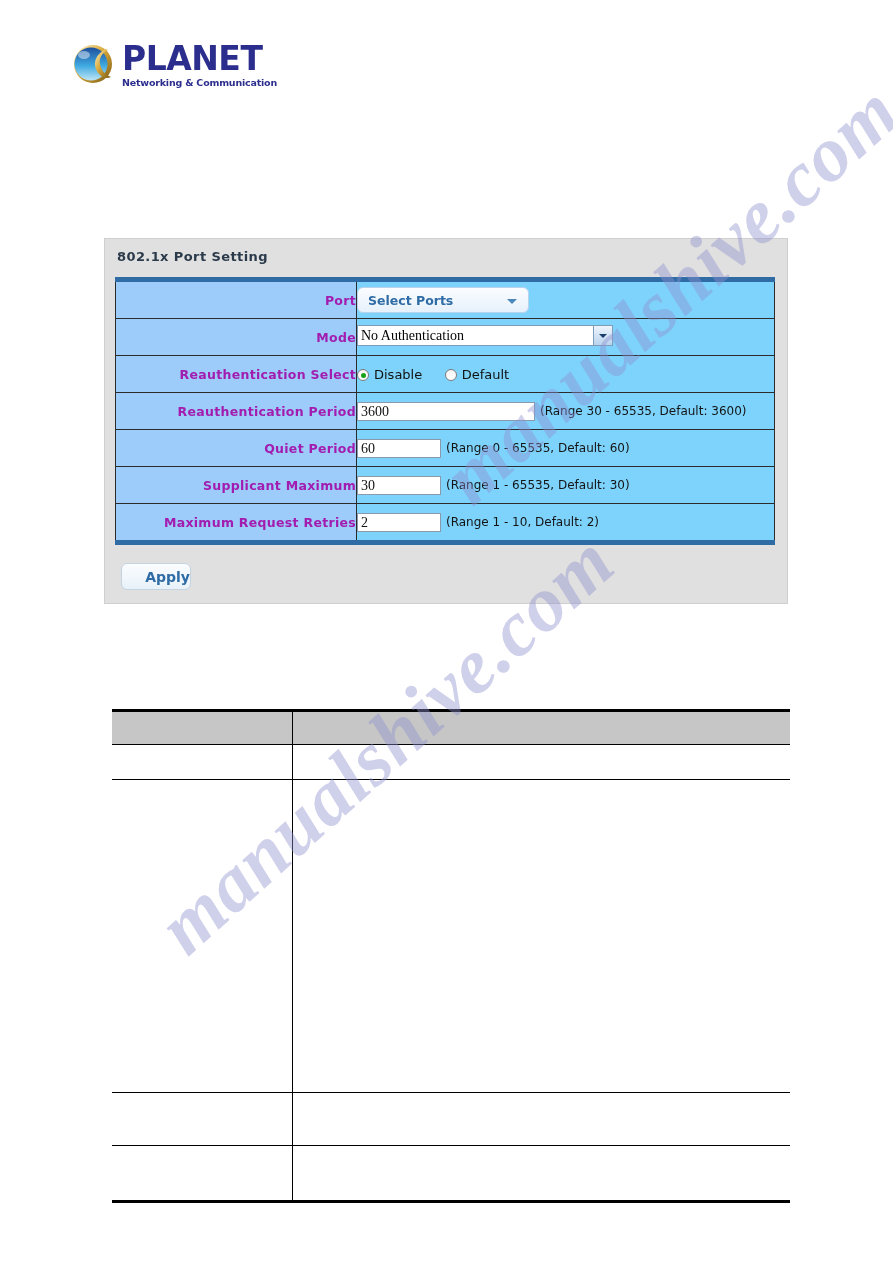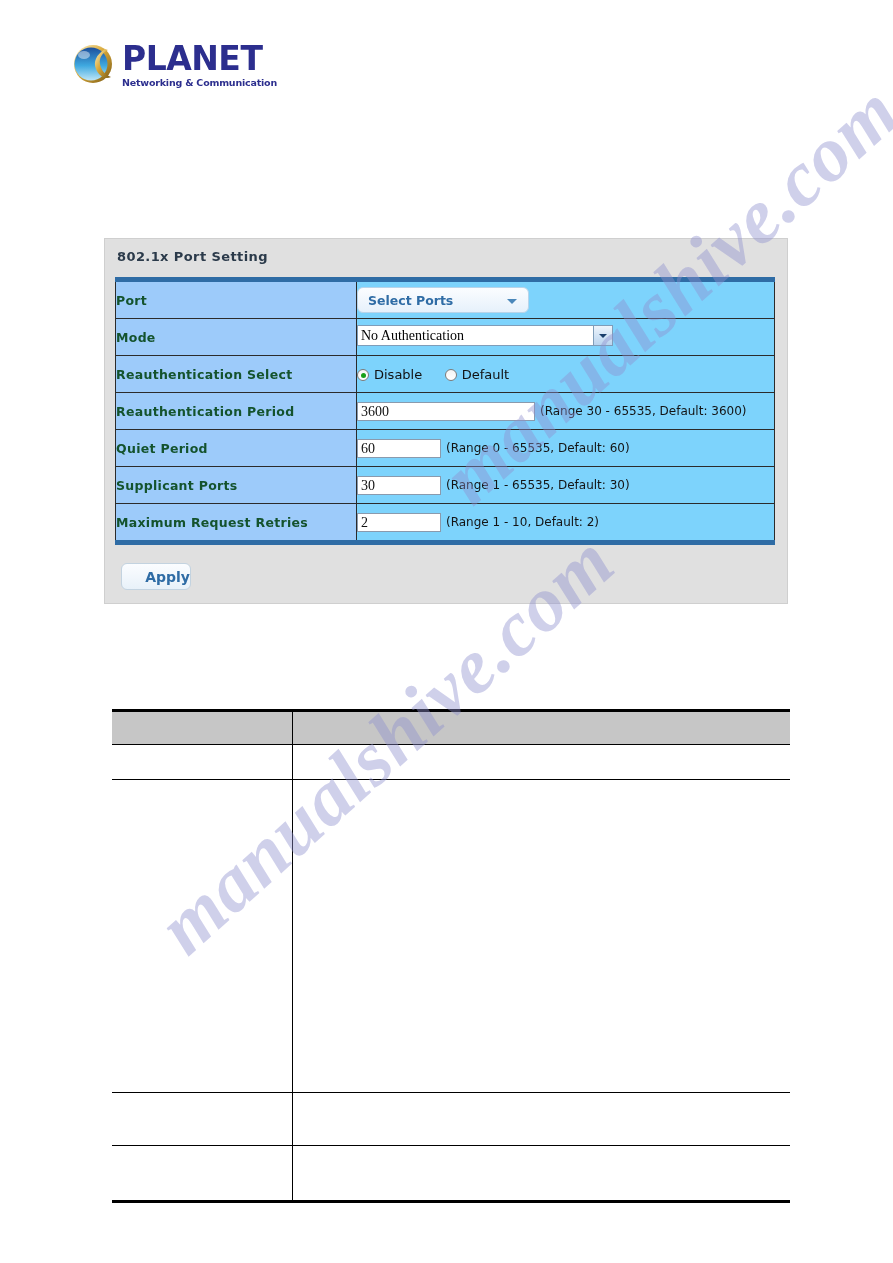--- a/index.html
+++ b/index.html
@@ -115,25 +115,25 @@
   }
   #form-table td {
     border: 1px solid #2b2b2b;
     padding: 0;
     height: 36px;
     vertical-align: middle;
   }
   td.lbl {
     width: 240px;
     background: #9dcbfa;
-    text-align: left;
+    text-align: right;
     font-family: "DejaVu Sans", sans-serif;
     font-weight: bold;
     font-size: 12.5px;
-    color: #14532d;
+    color: #a21caf;
     letter-spacing: .3px;
     white-space: nowrap;
   }
   td.fld {
     background: #7dd3fc;
     padding-left: 6px;
     white-space: nowrap;
   }
 
   
@@ -386,21 +386,21 @@
       </tr>
 
       <tr>
         <td class="lbl">Quiet Period</td>
         <td class="fld">
           <span class="txt narrow">60</span><span class="hint">(Range 0 - 65535, Default: 60)</span>
         </td>
       </tr>
 
       <tr>
-        <td class="lbl">Supplicant Ports</td>
+        <td class="lbl">Supplicant Maximum</td>
         <td class="fld">
           <span class="txt narrow">30</span><span class="hint">(Range 1 - 65535, Default: 30)</span>
         </td>
       </tr>
 
       <tr>
         <td class="lbl">Maximum Request Retries</td>
         <td class="fld">
           <span class="txt narrow">2</span><span class="hint">(Range 1 - 10, Default: 2)</span>
         </td>

